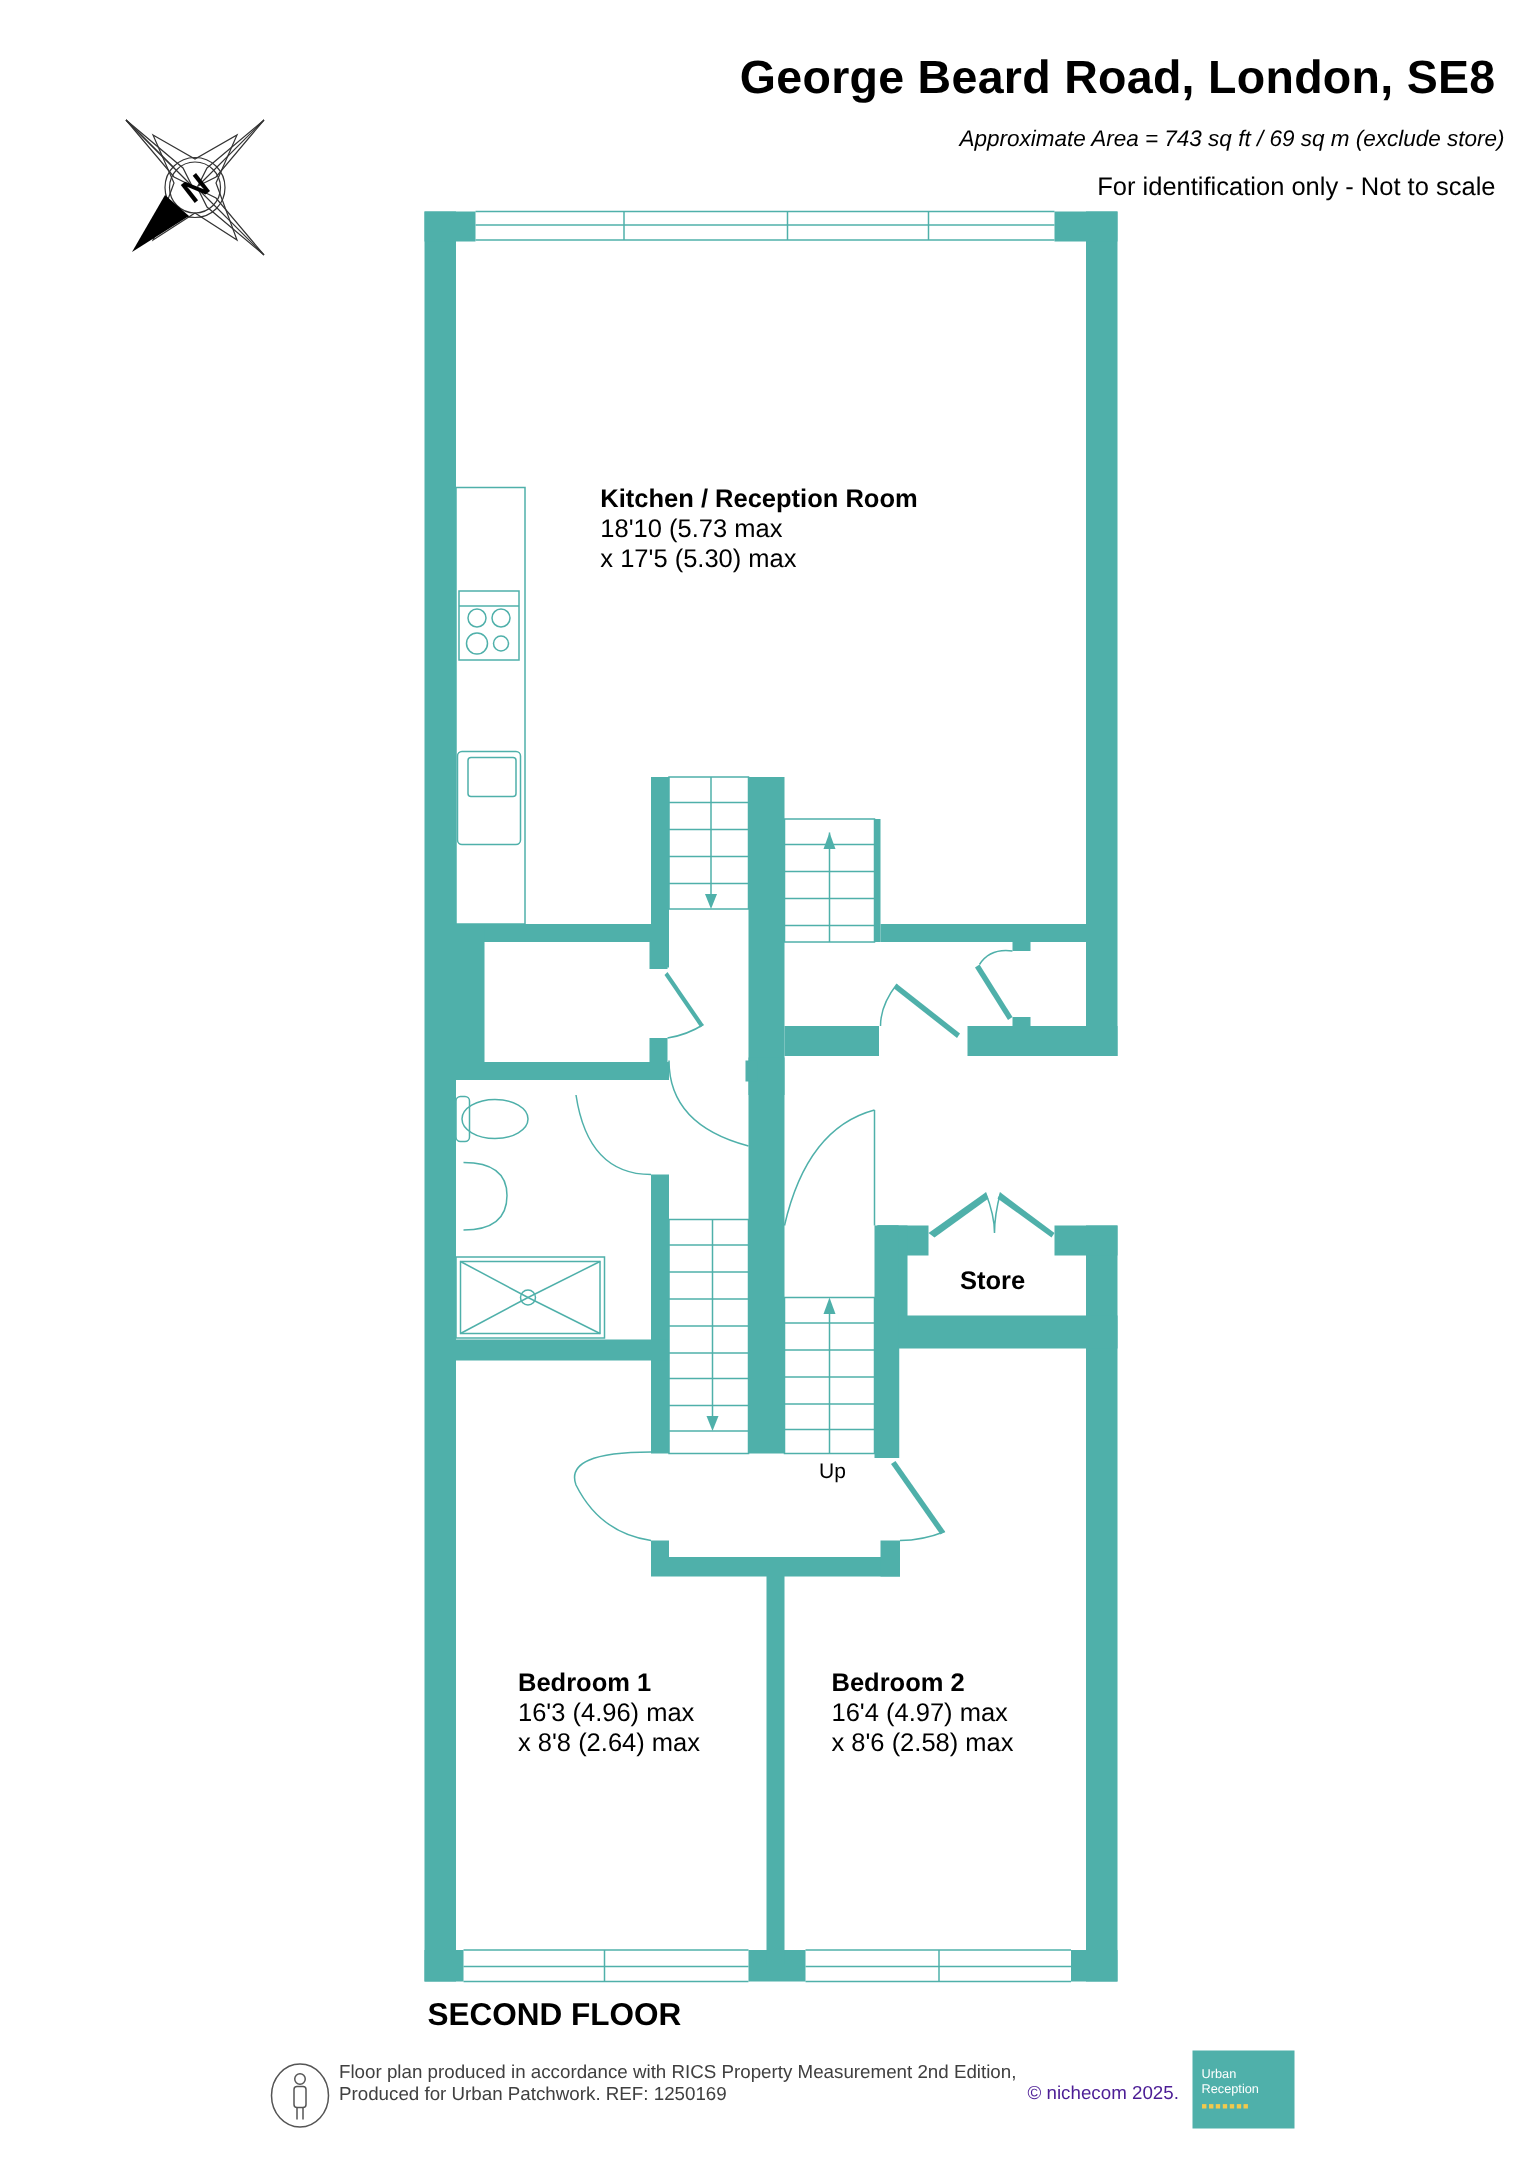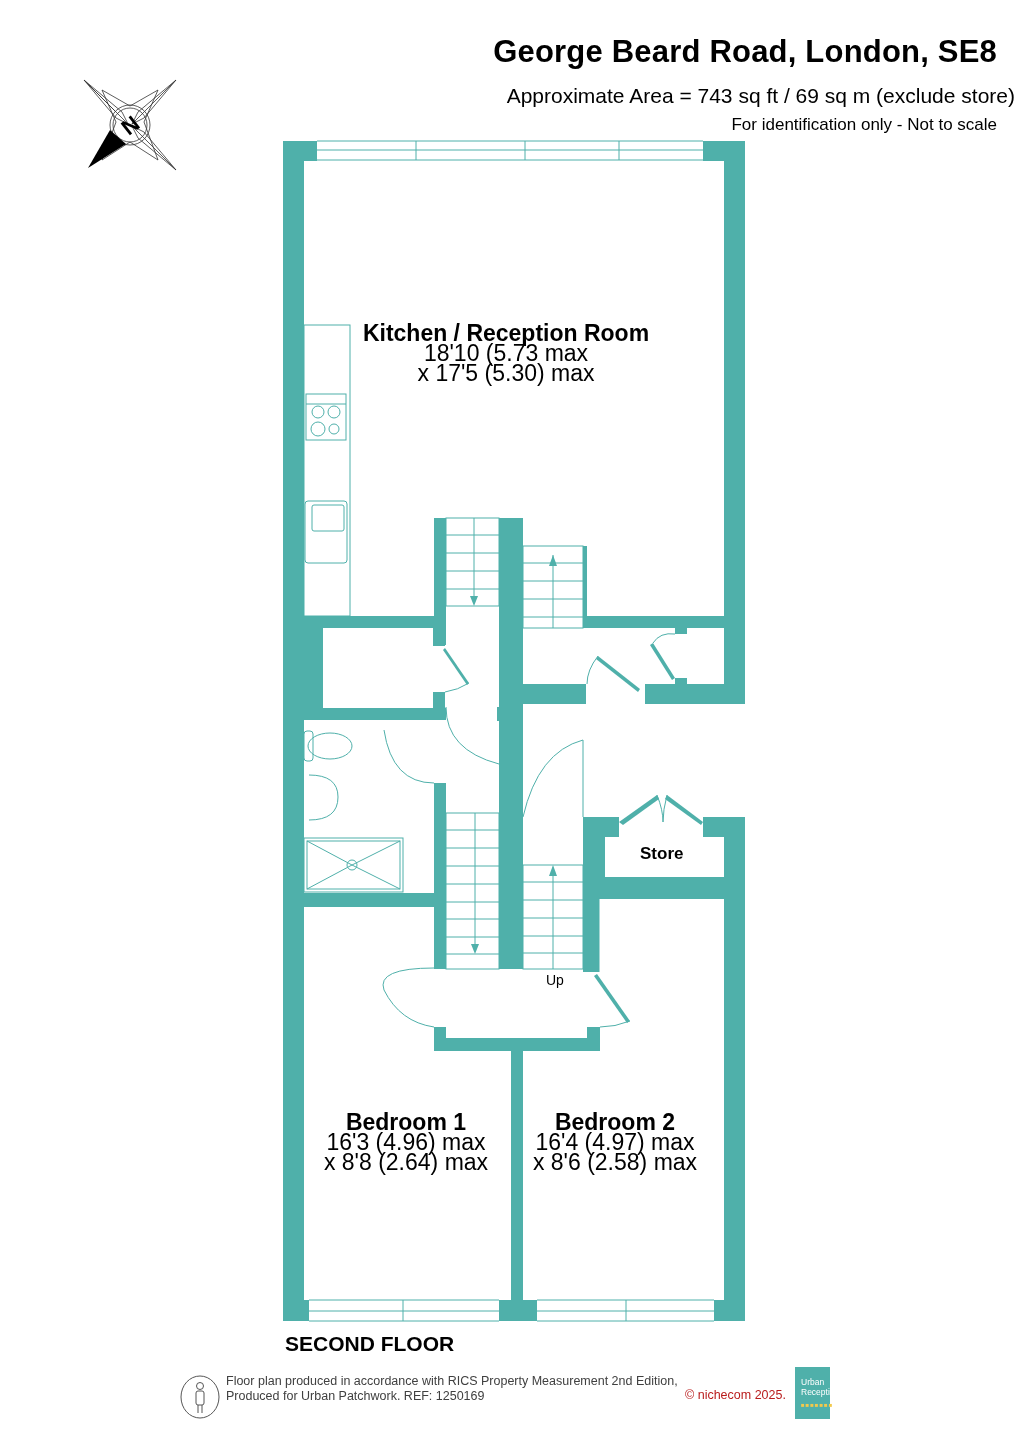--- a/index.html
+++ b/index.html
@@ -1,30 +1,30 @@
 <!DOCTYPE html>
 <html><head>
 <meta charset="utf-8">
 <style>
   html, body { margin:0; padding:0; background:#ffffff; }
   body { width:1024px; height:1448px; position:relative; overflow:hidden; font-family:"Liberation Sans", sans-serif; color:#000; }
   .title { position:absolute; right:27px; top:34px; font-size:31px; font-weight:bold; letter-spacing:0.2px; white-space:nowrap; }
-  .subtitle { position:absolute; right:9px; top:84px; font-size:21px; white-space:nowrap; }
+  .subtitle { position:absolute; right:21px; top:84px; font-size:15px; white-space:nowrap;font-style:italic; }
   .disclaimer { position:absolute; right:27px; top:115px; font-size:17px; white-space:nowrap; }
   .compass { position:absolute; left:82px; top:78px; width:96px; height:94px; }
   .plan { position:absolute; left:0; top:0; width:1024px; height:1448px; }
-  .room-label { position:absolute; text-align:center; font-size:23px; line-height:20px; white-space:nowrap; transform:translateX(-50%); }
+  .room-label { position:absolute; font-size:17px; line-height:20px; white-space:nowrap; transform:translateX(-50%); }
   .room-label .name { font-weight:bold; }
   .floor-label { position:absolute; left:285px; top:1332px; font-size:21px; font-weight:bold; }
   .up-label { position:absolute; left:546px; top:972px; font-size:14px; font-weight:normal;text-align:center; }
   .store-label { position:absolute; left:640px; top:844px; font-size:17px; font-weight:bold; }
   .footer-icon { position:absolute; left:180px; top:1375px; width:40px; height:44px; }
   .footer-text { position:absolute; left:226px; top:1374px; font-size:12.5px; line-height:14.5px; color:#404040; white-space:nowrap; }
-  .footer-copy { position:absolute; left:685px; top:1388px; font-size:12.5px; color:#b91c1c; white-space:nowrap; }
-  .logo { position:absolute; left:795px; top:1367px; width:35px; height:52px; background:#4fb0aa; color:#fff; font-size:8.5px; line-height:10px; padding:10px 0 0 6px; box-sizing:border-box; }
+  .footer-copy { position:absolute; left:685px; top:1388px; font-size:12.5px; color:#4c1d95; white-space:nowrap; }
+  .logo { position:absolute; left:795px; top:1367px; width:68px; height:52px; background:#4fb0aa; color:#fff; font-size:8.5px; line-height:10px; padding:10px 0 0 6px; box-sizing:border-box; }
   .logo .dots { margin-top:3px; letter-spacing:1px; font-size:6px; color:#f2c94c; }
 </style>
 </head>
 <body>
 
 <div class="title">George Beard Road, London, SE8</div>
 <div class="subtitle">Approximate Area = 743 sq ft / 69 sq m (exclude store)</div>
 <div class="disclaimer">For identification only - Not to scale</div>
 
 <svg class="compass" viewBox="0 0 96 94">

